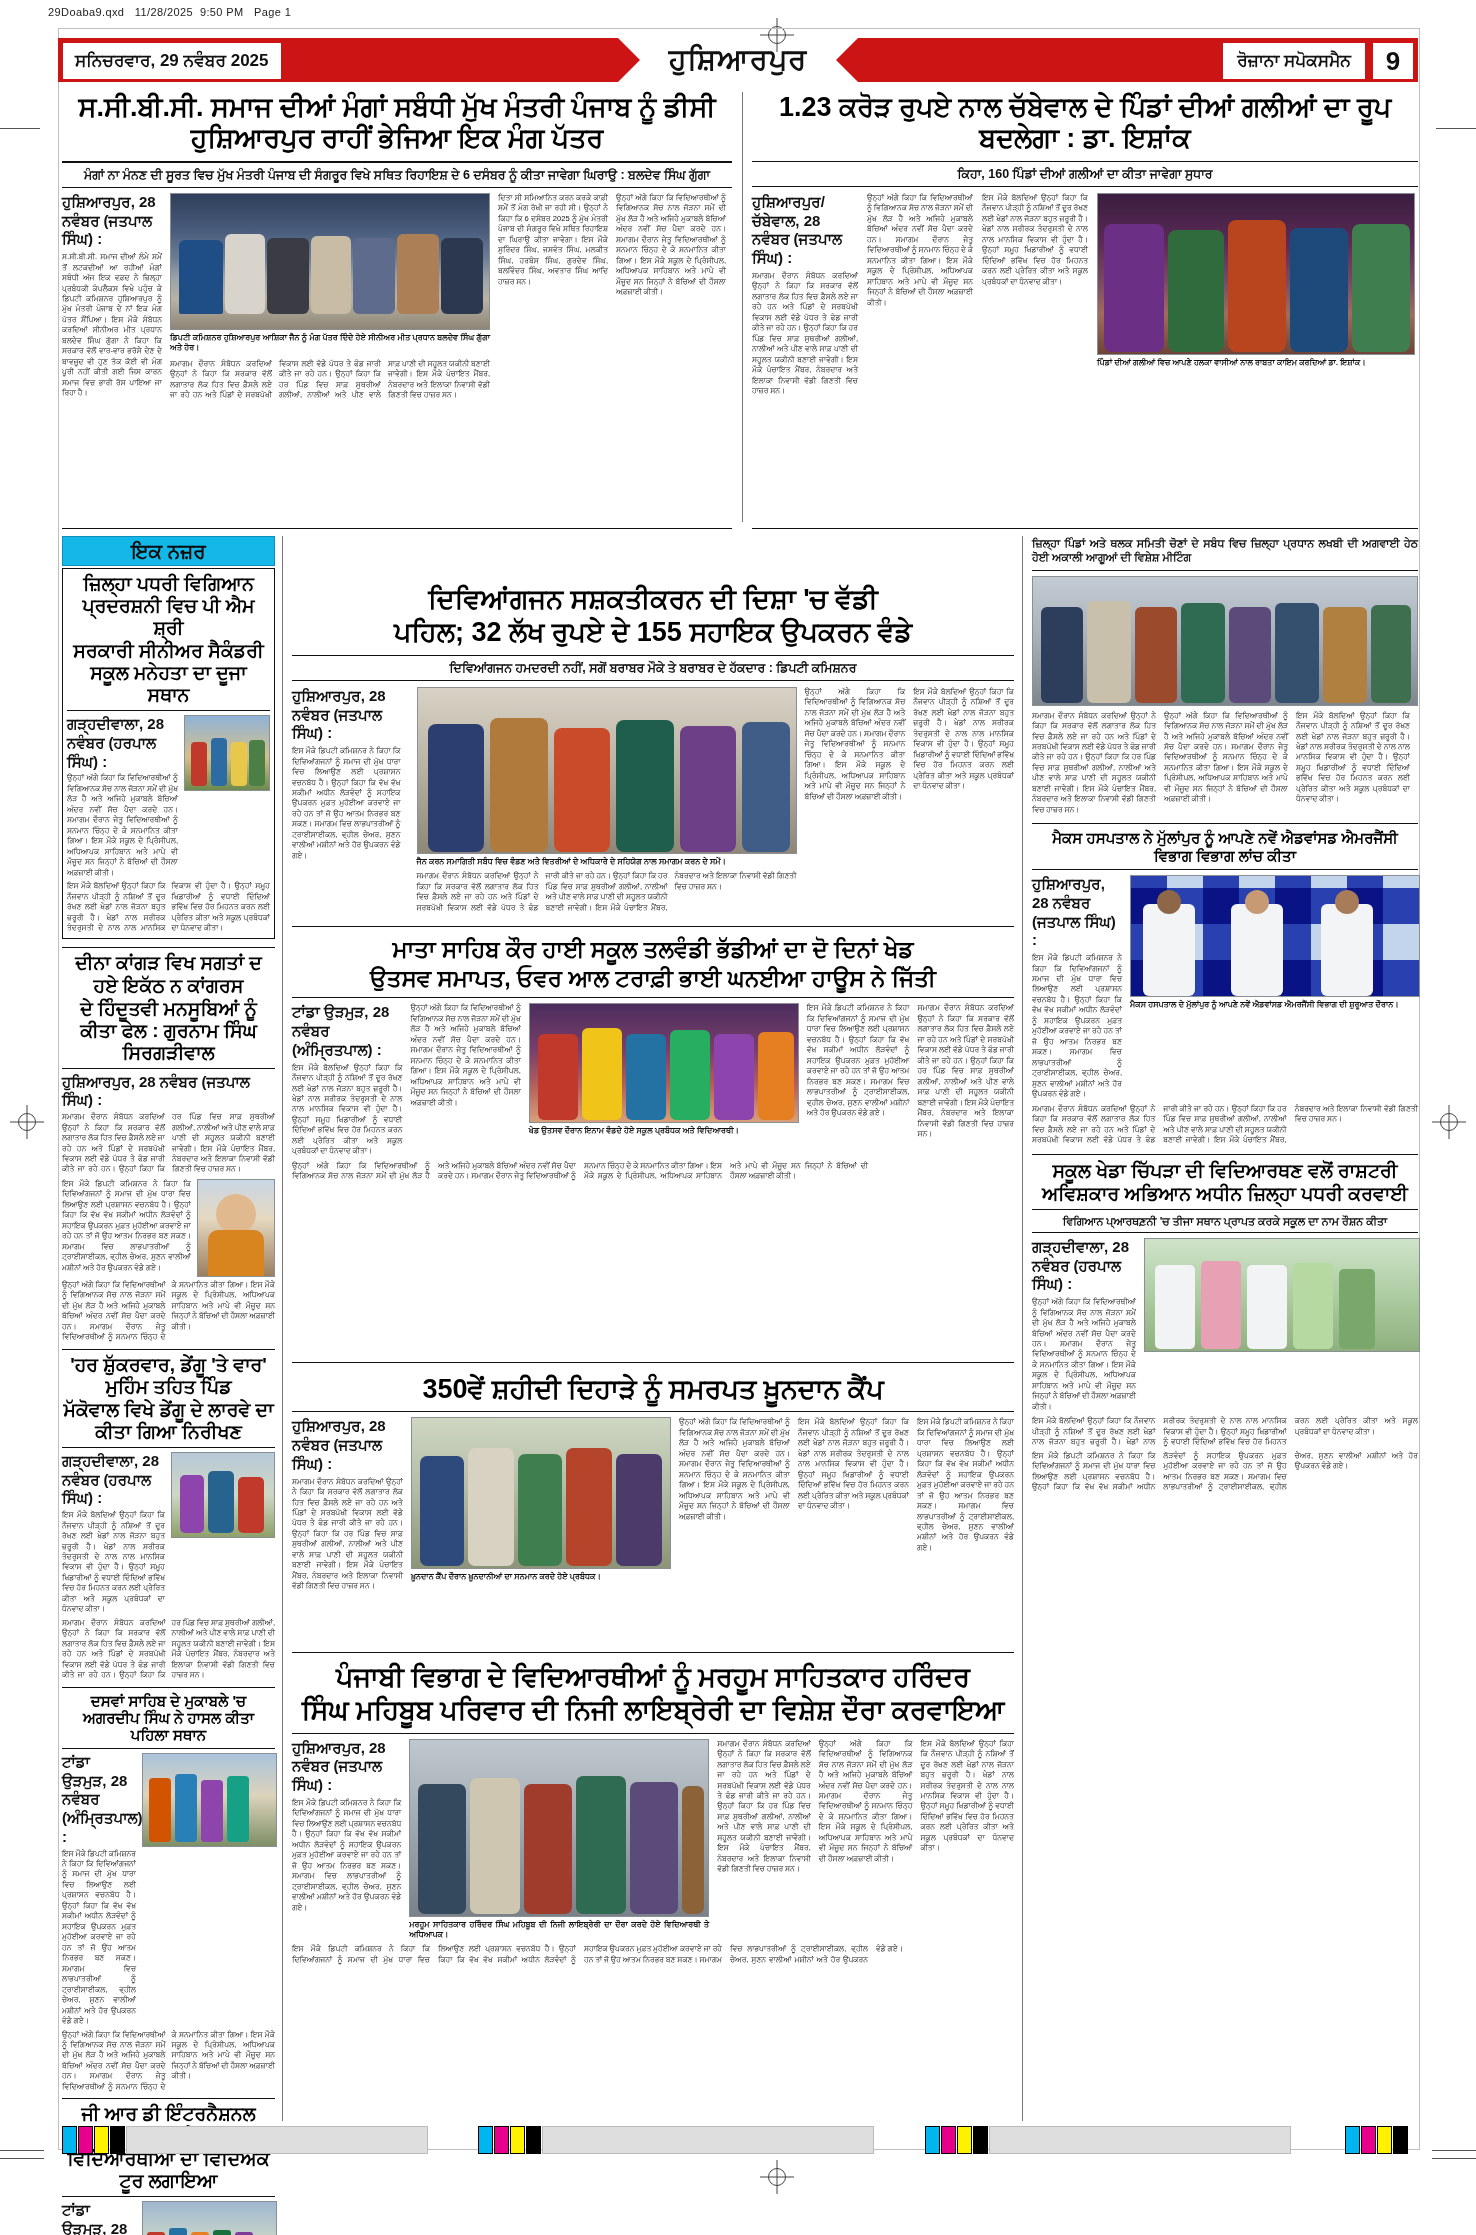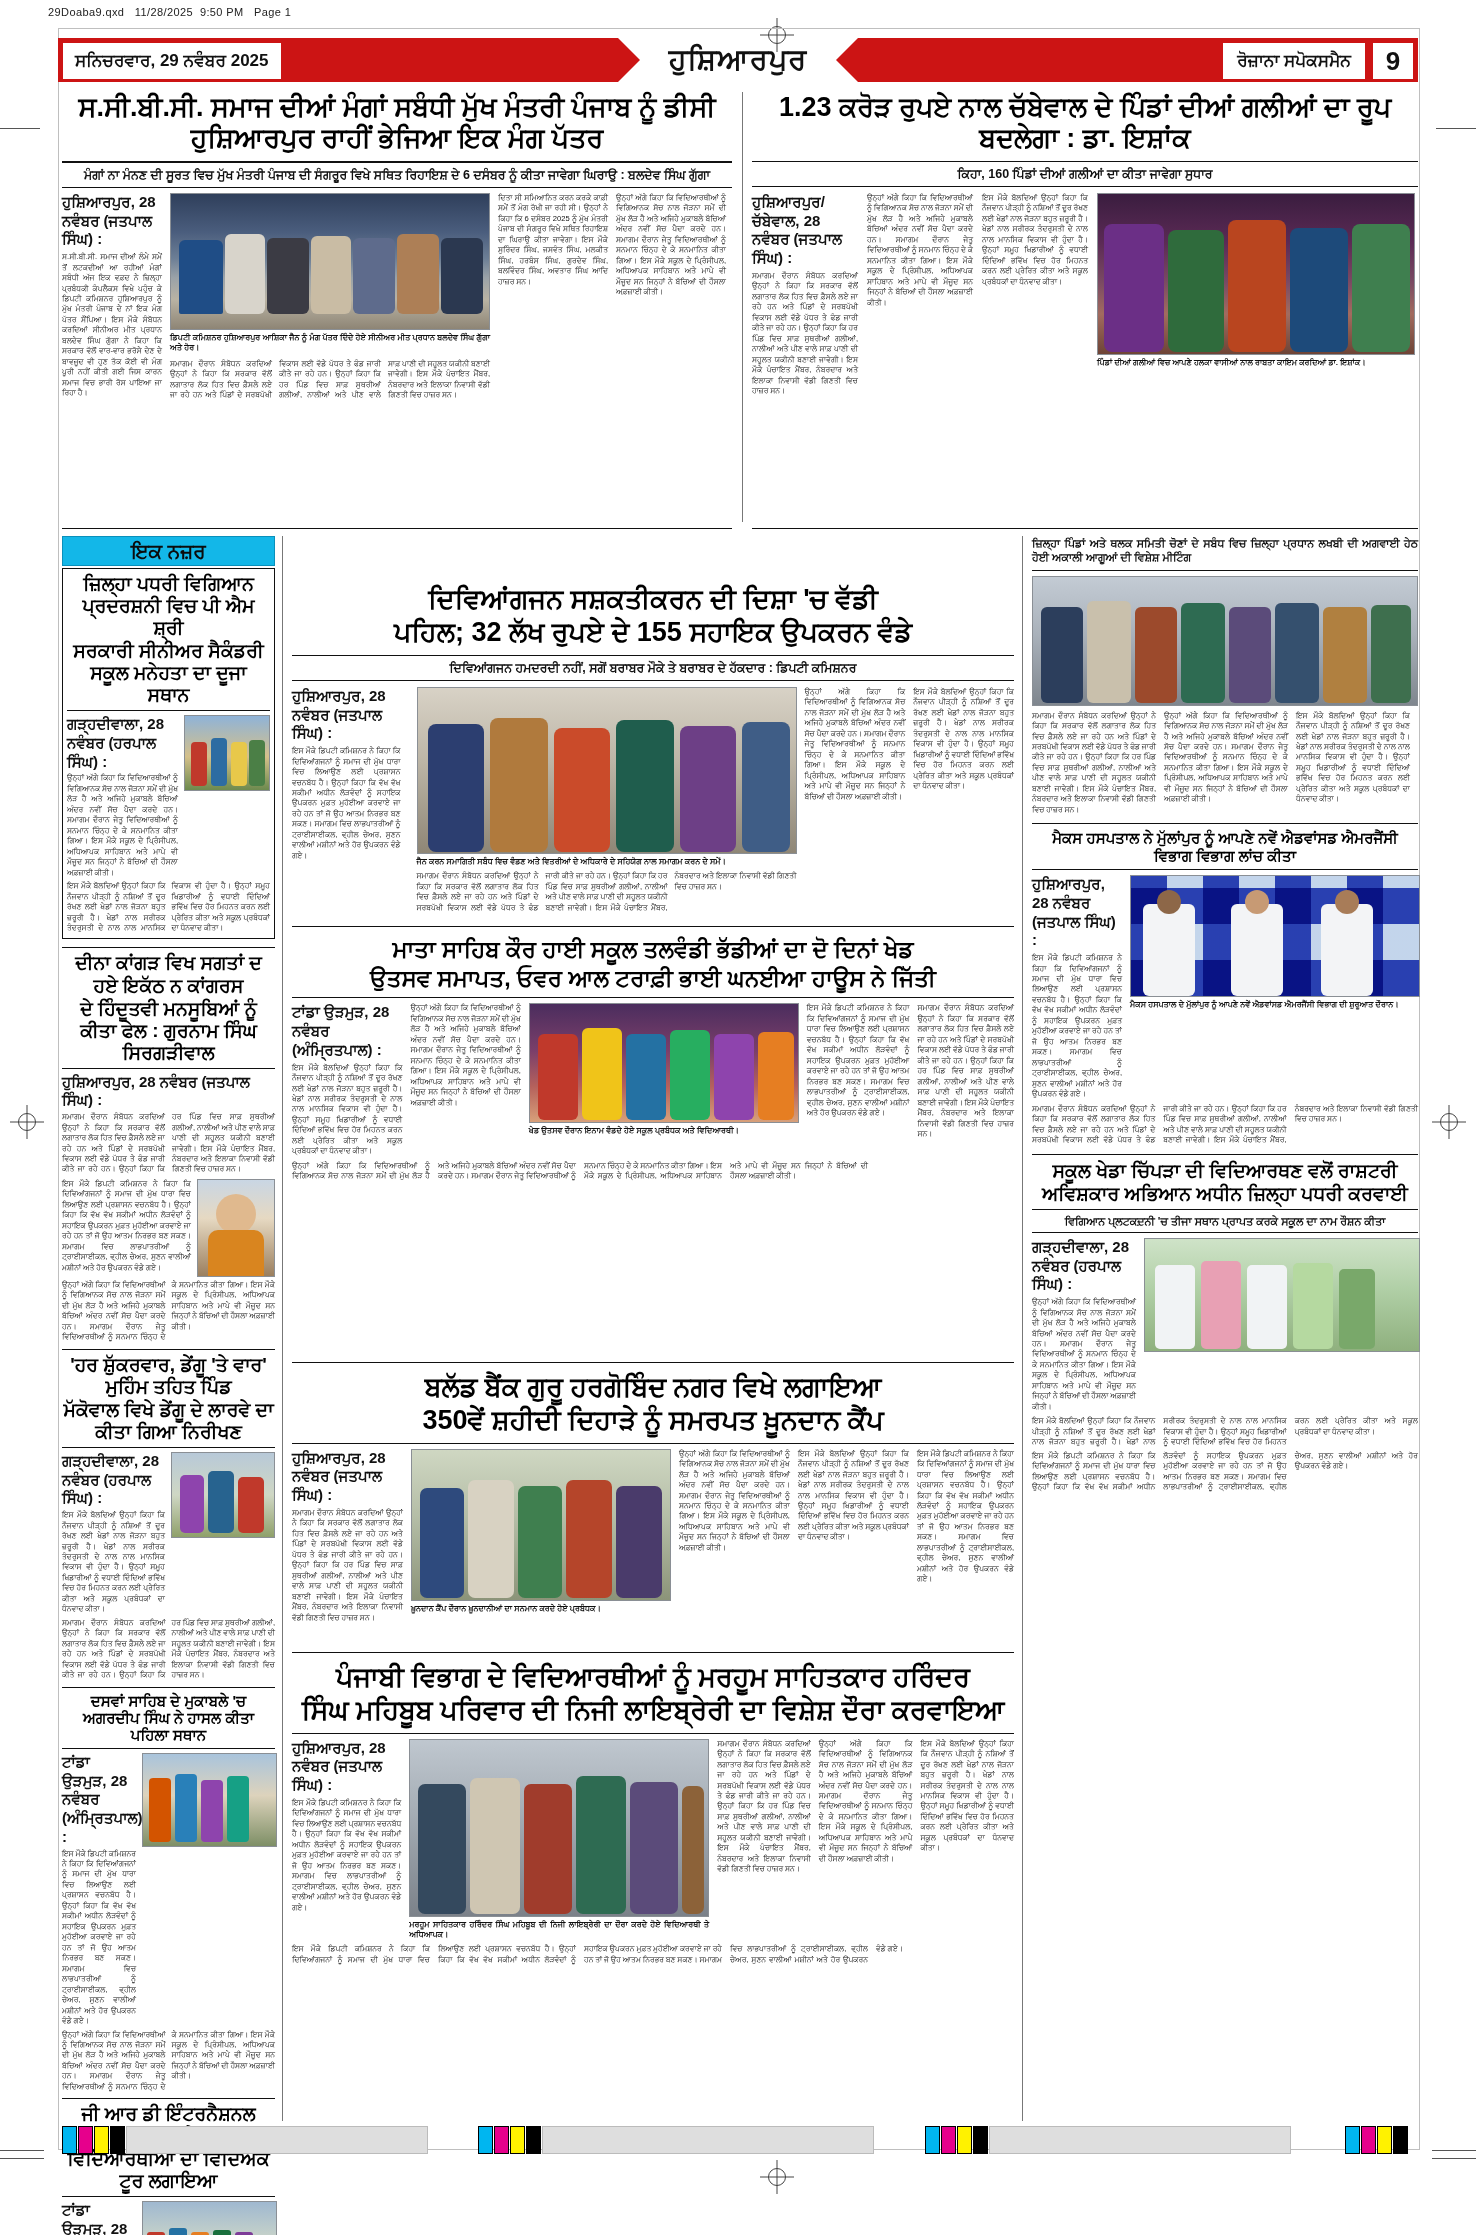--- a/index.html
+++ b/index.html
@@ -399,21 +399,20 @@
       <div style="width:98px;">
         <div class="body-col tiny">ਸਮਾਗਮ ਦੌਰਾਨ ਸੰਬੋਧਨ ਕਰਦਿਆਂ ਉਨ੍ਹਾਂ ਨੇ ਕਿਹਾ ਕਿ ਸਰਕਾਰ ਵੱਲੋਂ ਲਗਾਤਾਰ ਲੋਕ ਹਿਤ ਵਿਚ ਫ਼ੈਸਲੇ ਲਏ ਜਾ ਰਹੇ ਹਨ ਅਤੇ ਪਿੰਡਾਂ ਦੇ ਸਰਬਪੱਖੀ ਵਿਕਾਸ ਲਈ ਵੱਡੇ ਪੱਧਰ ਤੇ ਫੰਡ ਜਾਰੀ ਕੀਤੇ ਜਾ ਰਹੇ ਹਨ। ਉਨ੍ਹਾਂ ਕਿਹਾ ਕਿ ਹਰ ਪਿੰਡ ਵਿਚ ਸਾਫ਼ ਸੁਥਰੀਆਂ ਗਲੀਆਂ, ਨਾਲੀਆਂ ਅਤੇ ਪੀਣ ਵਾਲੇ ਸਾਫ਼ ਪਾਣੀ ਦੀ ਸਹੂਲਤ ਯਕੀਨੀ ਬਣਾਈ ਜਾਵੇਗੀ। ਇਸ ਮੌਕੇ ਪੰਚਾਇਤ ਮੈਂਬਰ, ਨੰਬਰਦਾਰ ਅਤੇ ਇਲਾਕਾ ਨਿਵਾਸੀ ਵੱਡੀ ਗਿਣਤੀ ਵਿਚ ਹਾਜ਼ਰ ਸਨ।</div>
       </div>
     </div>
     <div class="body-col tiny" style="margin-top:4px;column-count:5;column-gap:8px;">ਉਨ੍ਹਾਂ ਅੱਗੇ ਕਿਹਾ ਕਿ ਵਿਦਿਆਰਥੀਆਂ ਨੂੰ ਵਿਗਿਆਨਕ ਸੋਚ ਨਾਲ ਜੋੜਨਾ ਸਮੇਂ ਦੀ ਮੁੱਖ ਲੋੜ ਹੈ ਅਤੇ ਅਜਿਹੇ ਮੁਕਾਬਲੇ ਬੱਚਿਆਂ ਅੰਦਰ ਨਵੀਂ ਸੋਚ ਪੈਦਾ ਕਰਦੇ ਹਨ। ਸਮਾਗਮ ਦੌਰਾਨ ਜੇਤੂ ਵਿਦਿਆਰਥੀਆਂ ਨੂੰ ਸਨਮਾਨ ਚਿੰਨ੍ਹ ਦੇ ਕੇ ਸਨਮਾਨਿਤ ਕੀਤਾ ਗਿਆ। ਇਸ ਮੌਕੇ ਸਕੂਲ ਦੇ ਪ੍ਰਿੰਸੀਪਲ, ਅਧਿਆਪਕ ਸਾਹਿਬਾਨ ਅਤੇ ਮਾਪੇ ਵੀ ਮੌਜੂਦ ਸਨ ਜਿਨ੍ਹਾਂ ਨੇ ਬੱਚਿਆਂ ਦੀ ਹੌਸਲਾ ਅਫ਼ਜ਼ਾਈ ਕੀਤੀ।</div>
   </div>
 
   <div class="seprule" style="left:292px;top:1362px;width:722px;"></div>
 
   <div style="position:absolute;left:292px;top:1372px;width:722px;">
-    <div class="hl hl-xl">ਬਲੱਡ ਬੈਂਕ ਗੁਰੂ ਹਰਗੋਬਿੰਦ ਨਗਰ ਵਿਖੇ ਲਗਾਇਆ</div>
     <div class="hl hl-xl" style="margin-top:2px;">350ਵੇਂ ਸ਼ਹੀਦੀ ਦਿਹਾੜੇ ਨੂੰ ਸਮਰਪਤ ਖ਼ੂਨਦਾਨ ਕੈਂਪ</div>
     <div class="rule-h" style="margin:6px 0 5px;"></div>
 
     <div style="display:flex;gap:8px;">
       <div style="width:112px;">
         <div class="byline" style="text-align:left;">ਹੁਸ਼ਿਆਰਪੁਰ, 28 ਨਵੰਬਰ (ਜਤਪਾਲ ਸਿੰਘ) :</div>
         <div class="body-col tiny" style="margin-top:3px;">ਸਮਾਗਮ ਦੌਰਾਨ ਸੰਬੋਧਨ ਕਰਦਿਆਂ ਉਨ੍ਹਾਂ ਨੇ ਕਿਹਾ ਕਿ ਸਰਕਾਰ ਵੱਲੋਂ ਲਗਾਤਾਰ ਲੋਕ ਹਿਤ ਵਿਚ ਫ਼ੈਸਲੇ ਲਏ ਜਾ ਰਹੇ ਹਨ ਅਤੇ ਪਿੰਡਾਂ ਦੇ ਸਰਬਪੱਖੀ ਵਿਕਾਸ ਲਈ ਵੱਡੇ ਪੱਧਰ ਤੇ ਫੰਡ ਜਾਰੀ ਕੀਤੇ ਜਾ ਰਹੇ ਹਨ। ਉਨ੍ਹਾਂ ਕਿਹਾ ਕਿ ਹਰ ਪਿੰਡ ਵਿਚ ਸਾਫ਼ ਸੁਥਰੀਆਂ ਗਲੀਆਂ, ਨਾਲੀਆਂ ਅਤੇ ਪੀਣ ਵਾਲੇ ਸਾਫ਼ ਪਾਣੀ ਦੀ ਸਹੂਲਤ ਯਕੀਨੀ ਬਣਾਈ ਜਾਵੇਗੀ। ਇਸ ਮੌਕੇ ਪੰਚਾਇਤ ਮੈਂਬਰ, ਨੰਬਰਦਾਰ ਅਤੇ ਇਲਾਕਾ ਨਿਵਾਸੀ ਵੱਡੀ ਗਿਣਤੀ ਵਿਚ ਹਾਜ਼ਰ ਸਨ।</div>
       </div>
       <div style="width:260px;">
         <div class="photo" style="width:258px;height:150px;">
@@ -533,21 +532,21 @@
         </div>
       </div>
       <div class="body-col tiny" style="margin-top:4px;column-count:3;column-gap:8px;">ਸਮਾਗਮ ਦੌਰਾਨ ਸੰਬੋਧਨ ਕਰਦਿਆਂ ਉਨ੍ਹਾਂ ਨੇ ਕਿਹਾ ਕਿ ਸਰਕਾਰ ਵੱਲੋਂ ਲਗਾਤਾਰ ਲੋਕ ਹਿਤ ਵਿਚ ਫ਼ੈਸਲੇ ਲਏ ਜਾ ਰਹੇ ਹਨ ਅਤੇ ਪਿੰਡਾਂ ਦੇ ਸਰਬਪੱਖੀ ਵਿਕਾਸ ਲਈ ਵੱਡੇ ਪੱਧਰ ਤੇ ਫੰਡ ਜਾਰੀ ਕੀਤੇ ਜਾ ਰਹੇ ਹਨ। ਉਨ੍ਹਾਂ ਕਿਹਾ ਕਿ ਹਰ ਪਿੰਡ ਵਿਚ ਸਾਫ਼ ਸੁਥਰੀਆਂ ਗਲੀਆਂ, ਨਾਲੀਆਂ ਅਤੇ ਪੀਣ ਵਾਲੇ ਸਾਫ਼ ਪਾਣੀ ਦੀ ਸਹੂਲਤ ਯਕੀਨੀ ਬਣਾਈ ਜਾਵੇਗੀ। ਇਸ ਮੌਕੇ ਪੰਚਾਇਤ ਮੈਂਬਰ, ਨੰਬਰਦਾਰ ਅਤੇ ਇਲਾਕਾ ਨਿਵਾਸੀ ਵੱਡੀ ਗਿਣਤੀ ਵਿਚ ਹਾਜ਼ਰ ਸਨ।</div>
     </div>
 
     <div style="margin-top:8px;">
       <div class="rule-h" style="margin:4px 0 5px;"></div>
       <div class="hl hl-md">ਸਕੂਲ ਖੇਡਾ ਚਿੱਪੜਾ ਦੀ ਵਿਦਿਆਰਥਣ ਵਲੋਂ ਰਾਸ਼ਟਰੀ</div>
       <div class="hl hl-md" style="margin-top:1px;">ਅਵਿਸ਼ਕਾਰ ਅਭਿਆਨ ਅਧੀਨ ਜ਼ਿਲ੍ਹਾ ਪਧਰੀ ਕਰਵਾਈ</div>
       <div class="rule-h" style="margin:4px 0 4px;"></div>
-      <div class="subhl" style="font-size:11px;">ਵਿਗਿਆਨ ਪ੍ਲਟਕਦ਼ਨੀ 'ਚ ਤੀਜਾ ਸਥਾਨ ਪ੍ਰਾਪਤ ਕਰਕੇ ਸਕੂਲ ਦਾ ਨਾਮ ਰੌਸ਼ਨ ਕੀਤਾ</div>
+      <div class="subhl" style="font-size:11px;">ਵਿਗਿਆਨ ਪ੍ਆਰਥਣ਼ਨੀ 'ਚ ਤੀਜਾ ਸਥਾਨ ਪ੍ਰਾਪਤ ਕਰਕੇ ਸਕੂਲ ਦਾ ਨਾਮ ਰੌਸ਼ਨ ਕੀਤਾ</div>
       <div class="rule-h" style="margin:4px 0 5px;"></div>
 
       <div style="display:flex;gap:8px;">
         <div style="width:104px;">
           <div class="byline" style="text-align:left;">ਗੜ੍ਹਦੀਵਾਲਾ, 28 ਨਵੰਬਰ (ਹਰਪਾਲ ਸਿੰਘ) :</div>
           <div class="body-col tiny" style="margin-top:3px;">ਉਨ੍ਹਾਂ ਅੱਗੇ ਕਿਹਾ ਕਿ ਵਿਦਿਆਰਥੀਆਂ ਨੂੰ ਵਿਗਿਆਨਕ ਸੋਚ ਨਾਲ ਜੋੜਨਾ ਸਮੇਂ ਦੀ ਮੁੱਖ ਲੋੜ ਹੈ ਅਤੇ ਅਜਿਹੇ ਮੁਕਾਬਲੇ ਬੱਚਿਆਂ ਅੰਦਰ ਨਵੀਂ ਸੋਚ ਪੈਦਾ ਕਰਦੇ ਹਨ। ਸਮਾਗਮ ਦੌਰਾਨ ਜੇਤੂ ਵਿਦਿਆਰਥੀਆਂ ਨੂੰ ਸਨਮਾਨ ਚਿੰਨ੍ਹ ਦੇ ਕੇ ਸਨਮਾਨਿਤ ਕੀਤਾ ਗਿਆ। ਇਸ ਮੌਕੇ ਸਕੂਲ ਦੇ ਪ੍ਰਿੰਸੀਪਲ, ਅਧਿਆਪਕ ਸਾਹਿਬਾਨ ਅਤੇ ਮਾਪੇ ਵੀ ਮੌਜੂਦ ਸਨ ਜਿਨ੍ਹਾਂ ਨੇ ਬੱਚਿਆਂ ਦੀ ਹੌਸਲਾ ਅਫ਼ਜ਼ਾਈ ਕੀਤੀ।</div>
         </div>
         <div style="flex:1;">
           <div class="photo" style="width:100%;height:112px;">
             <div class="ph-sky" style="background:linear-gradient(180deg,#cfe3c8 0%,#b0cfa6 45%,#8fb07e 100%);"></div>

